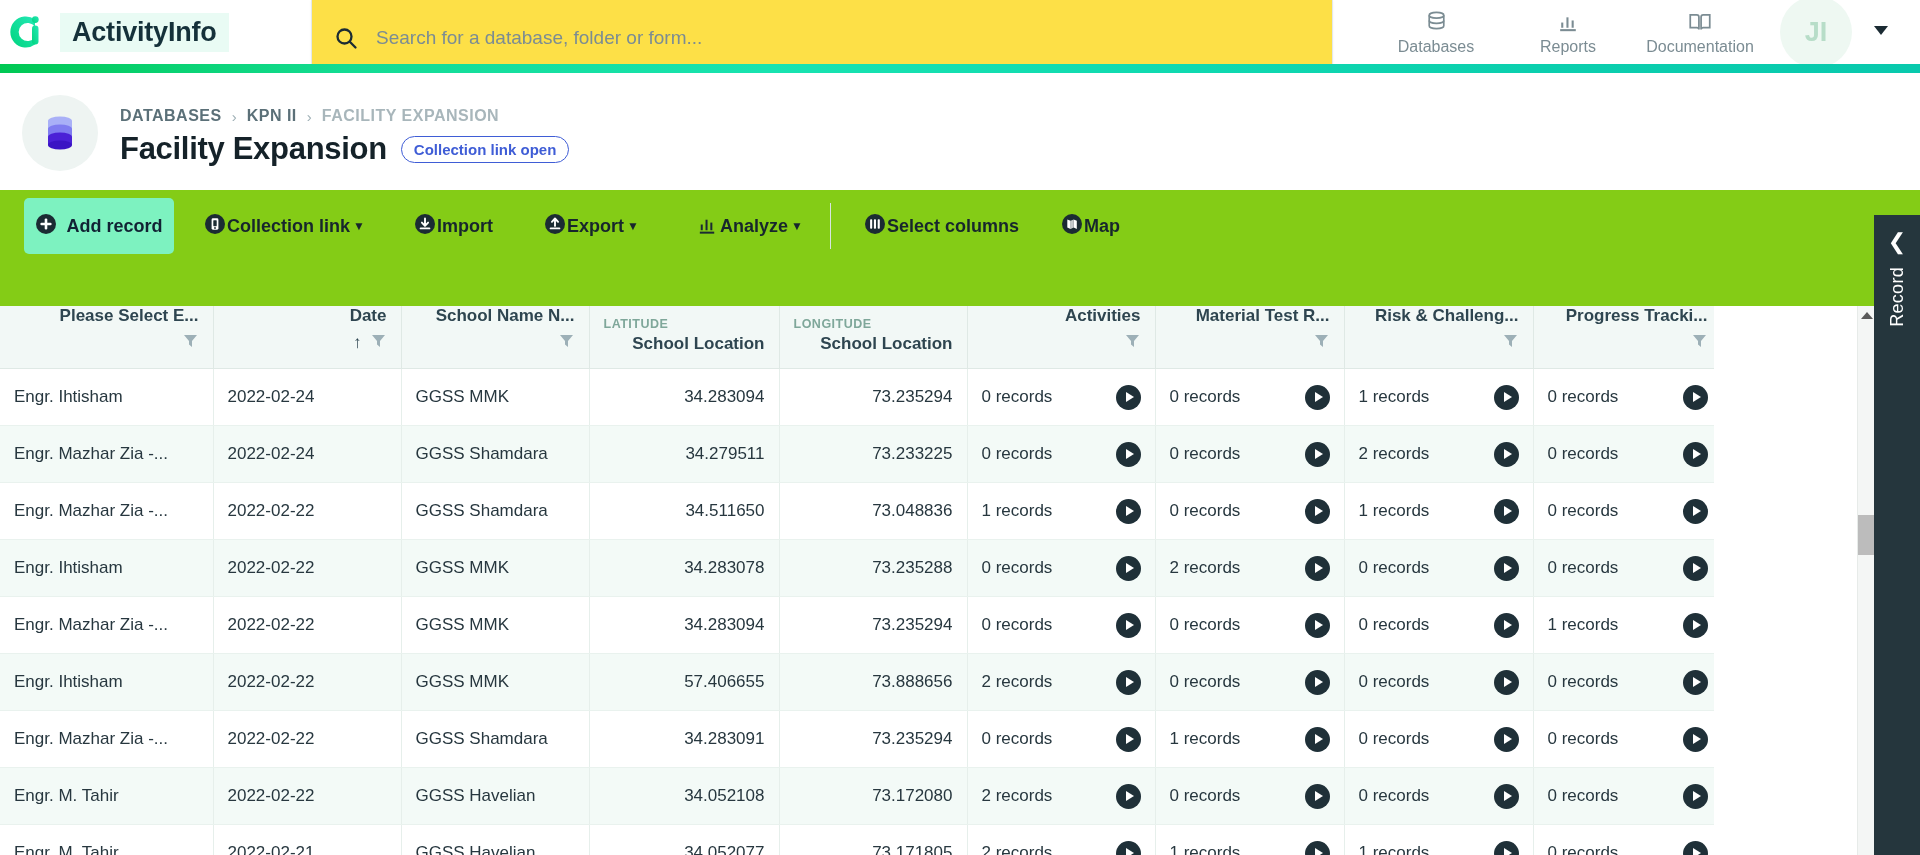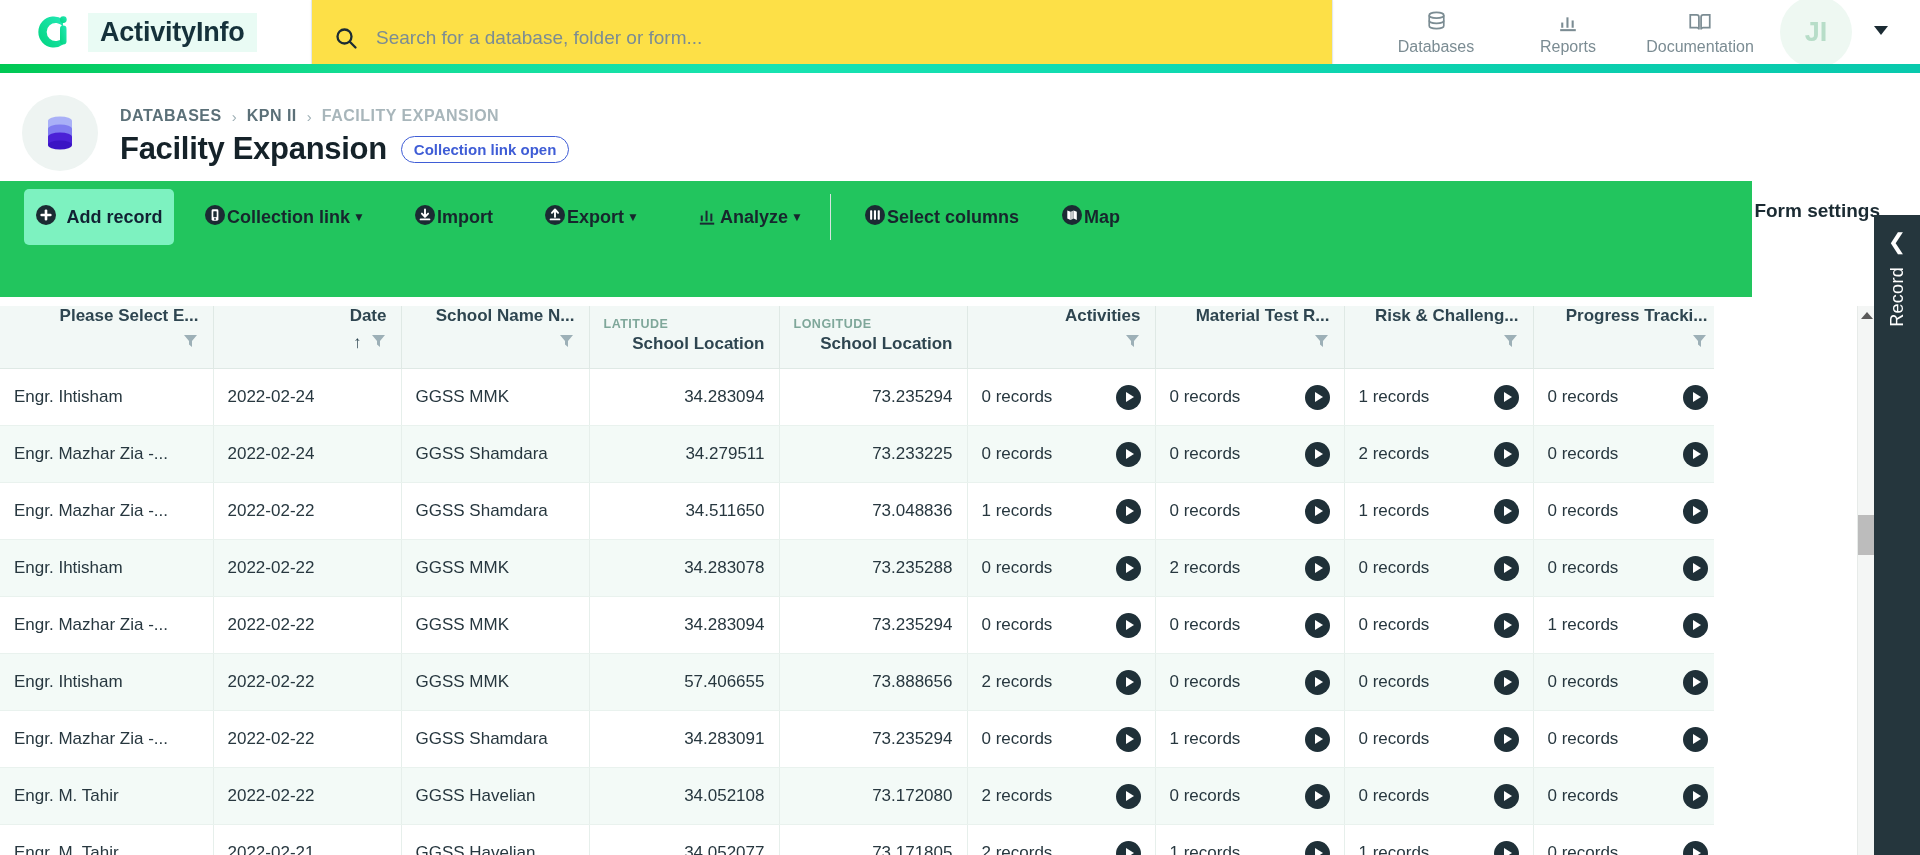--- a/index.html
+++ b/index.html
@@ -8,21 +8,21 @@
     font-family: "Liberation Sans", sans-serif;
     background: #ffffff;
     overflow: hidden;
   }
 
   
   .topbar {
     position: absolute; top: 0; left: 0; width: 1920px; height: 64px;
     background: #ffffff; display: flex; align-items: center;
   }
-  .brand { display: flex; align-items: center; padding-left: 32px; }
+  .brand { display: flex; align-items: center; padding-left: 4px; }
   .logo-mark { width: 44px; height: 44px; position: relative; }
   .brand-name {
     font-size: 27px; font-weight: 700; color: #15313a;
     background: #e9fbf4; padding: 4px 12px; margin-left: 12px; letter-spacing: -0.2px;
   }
   .searchbox {
     position: absolute; left: 311px; top: 0; width: 1022px; height: 76px;
     background: #fde047; border: 1px solid #e2e8ea; border-top: none;
     border-radius: 0 0 4px 4px; display: flex; align-items: center;
     box-shadow: 0 1px 3px rgba(0,0,0,0.05);
@@ -73,22 +73,22 @@
     padding: 4px 12px; font-size: 15px; font-weight: 600; cursor: pointer;
   }
   .formsettings {
     position: absolute; right: 40px; top: 138px; transform: translateY(-50%);
     display: flex; align-items: center; gap: 12px; cursor: pointer;
   }
   .formsettings .lbl { font-size: 19px; color: #1b2b33; font-weight: 600; }
 
   
   .toolbar {
-    position: absolute; top: 181px; left: 0; width: 1752px; height: 116px;
-    background: #22c55e;
+    position: absolute; top: 190px; left: 0; width: 1920px; height: 116px;
+    background: #84cc16;
   }
   .btn-add {
     position: absolute; left: 24px; top: 8px; height: 56px; width: 150px;
     background: #7df2c0; border-radius: 5px; display: flex; align-items: center;
     justify-content: center; gap: 9px; cursor: pointer;
   }
   .btn-add .lbl { font-size: 18px; font-weight: 700; color: #123; }
   .tbtn {
     position: absolute; top: 8px; height: 56px; display: flex; align-items: center;
     gap: 1px; cursor: pointer; padding: 0 6px;

